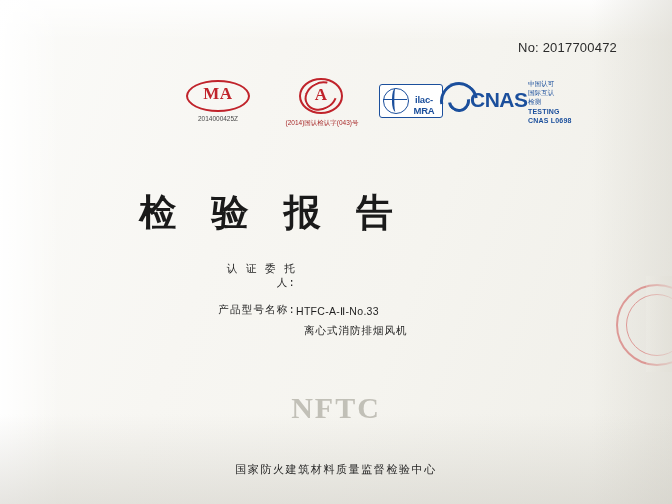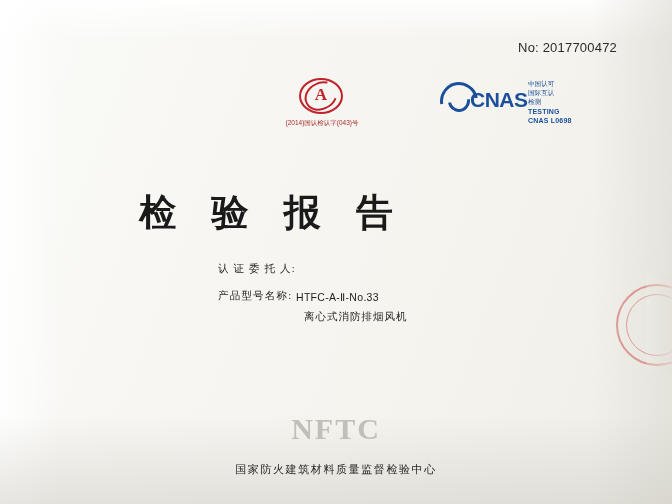--- a/index.html
+++ b/index.html
@@ -291,24 +291,25 @@
   .field-row {
     display: flex;
     align-items: flex-start;
     margin-bottom: 13px;
     font-size: 11px;
     color: #1f1f1f;
   }
   .field-label {
     width: 78px;
     flex: 0 0 78px;
-    font-family: Liberation Serif, serif;
+    font-family: Liberation Mono, monospace;
     font-size: 10.5px;
     letter-spacing: 1.2px;
     color: #1f1f1f;
+    text-align: right;
   }
   .field-value {
     flex: 1;
     font-family: "Liberation Sans", sans-serif;
     font-size: 10.5px;
     color: #1f1f1f;
     line-height: 1.55;
     letter-spacing: 0.3px;
   }
   .field-value .line2 {
@@ -343,21 +344,21 @@
     width: 26px;
     height: 96px;
     background: linear-gradient(270deg, rgba(226,224,216,0.75), rgba(245,244,238,0.2));
     pointer-events: none;
   }
 
   
   .nftc {
     position: absolute;
     left: 0;
-    top: 412px;
+    top: 391px;
     width: 672px;
     text-align: center;
     font-family: "Liberation Serif", serif;
     font-size: 30px;
     font-weight: bold;
     color: #b9b7ae;
     letter-spacing: 2px;
     opacity: 0.85;
   }
 
@@ -381,30 +382,43 @@
 
   <div class="paper-shade-top"></div>
   <div class="paper-shade-left"></div>
   <div class="paper-shade-right"></div>
   <div class="paper-shade-bottom"></div>
 
   <div class="report-no">No: 2017700472</div>
 
   <div class="logo-row">
 
+    <div class="logo-cma">
+      <div class="cma-mark">
+        <div class="ring"></div>
+        <div class="letters">MA</div>
+      </div>
+      <div class="logo-caption">2014000425Z</div>
+    </div>
 
     <div class="logo-cac">
       <div class="cac-mark">
         <div class="outer"></div>
         <div class="inner-c"></div>
         <div class="letter-a">A</div>
       </div>
       <div class="logo-caption red">(2014)国认检认字(043)号</div>
     </div>
 
+    <div class="logo-ilac">
+      <div class="ilac-box">
+        <div class="ilac-globe"></div>
+        <div class="ilac-text">ilac-MRA</div>
+      </div>
+    </div>
 
     <div class="logo-cnas">
       <div class="cnas-mark">
         <div class="cnas-swirl"></div>
         <div class="cnas-text">CNAS</div>
       </div>
       <div class="cnas-side">
         <div>中国认可</div>
         <div>国际互认</div>
         <div>检测</div>

